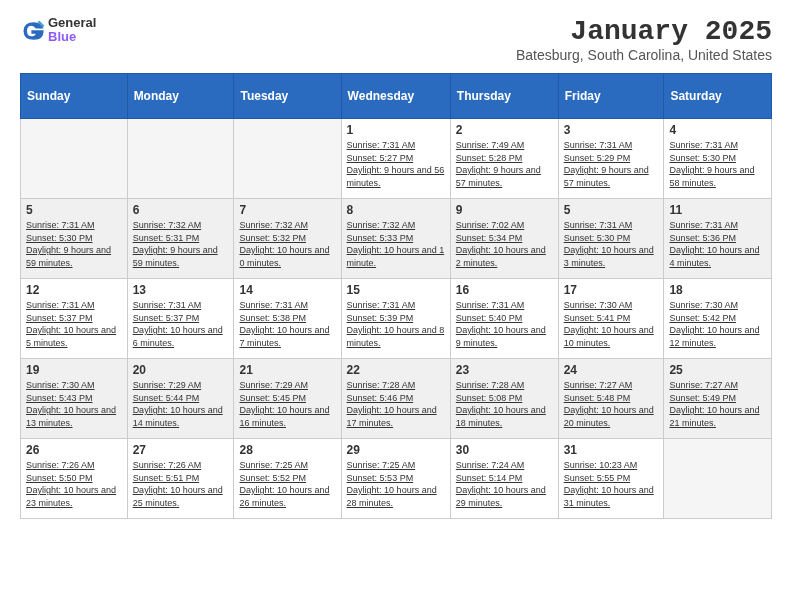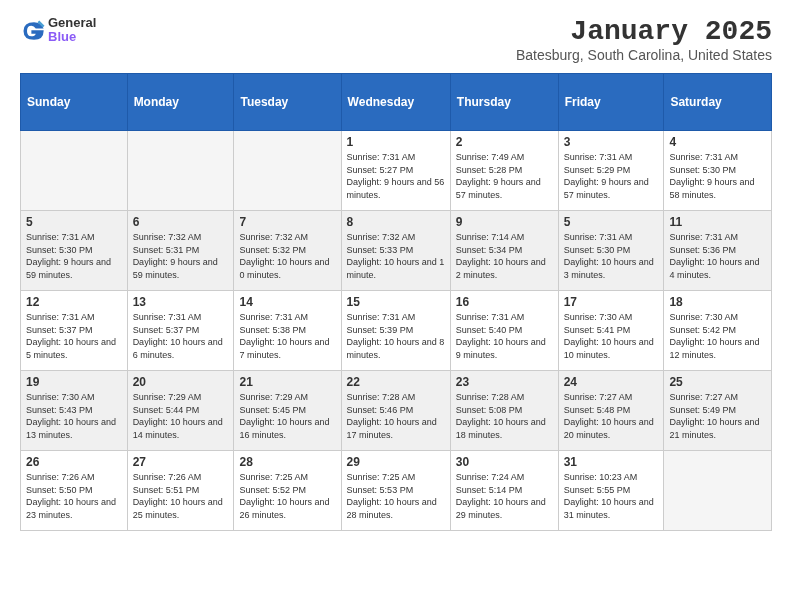--- a/index.html
+++ b/index.html
@@ -61,21 +61,21 @@
     .calendar {
       width: 100%;
       border-collapse: collapse;
       border: 1px solid #ccc;
     }
     .calendar th {
       background: #2a6bbf;
       color: #fff;
       font-size: 12px;
       font-weight: bold;
-      padding: 21px 6px;
+      padding: 15px 6px;
       text-align: left;
       border: 1px solid #1e5aaa;
       margin-top: 40px;
     }
     .calendar td {
       vertical-align: top;
       border: 1px solid #ccc;
       padding: 4px 5px;
       width: 113px;
       height: 80px;
@@ -89,20 +89,21 @@
     .day-num {
       font-size: 12px;
       font-weight: bold;
       display: block;
       margin-bottom: 2px;
     }
     .day-info {
       font-size: 9px;
       line-height: 1.4;
       color: #333;
+      text-decoration: underline;
     }
     .row-shaded td {
       background: #f0f0f0;
     }
   </style>
 </head>
 <body>
 
 <div class="page">
   <div class="header">
@@ -192,21 +193,21 @@
           </td>
           <td>
             <span class="day-num">8</span>
             <div class="day-info">Sunrise: 7:32 AM
 Sunset: 5:33 PM
 Daylight: 10 hours
 and 1 minute.</div>
           </td>
           <td>
             <span class="day-num">9</span>
-            <div class="day-info">Sunrise: 7:14 AM
+            <div class="day-info">Sunrise: 7:02 AM
 Sunset: 5:34 PM
 Daylight: 10 hours
 and 2 minutes.</div>
           </td>
           <td>
             <span class="day-num">5</span>
             <div class="day-info">Sunrise: 7:31 AM
 Sunset: 5:30 PM
 Daylight: 10 hours
 and 3 minutes.</div>

